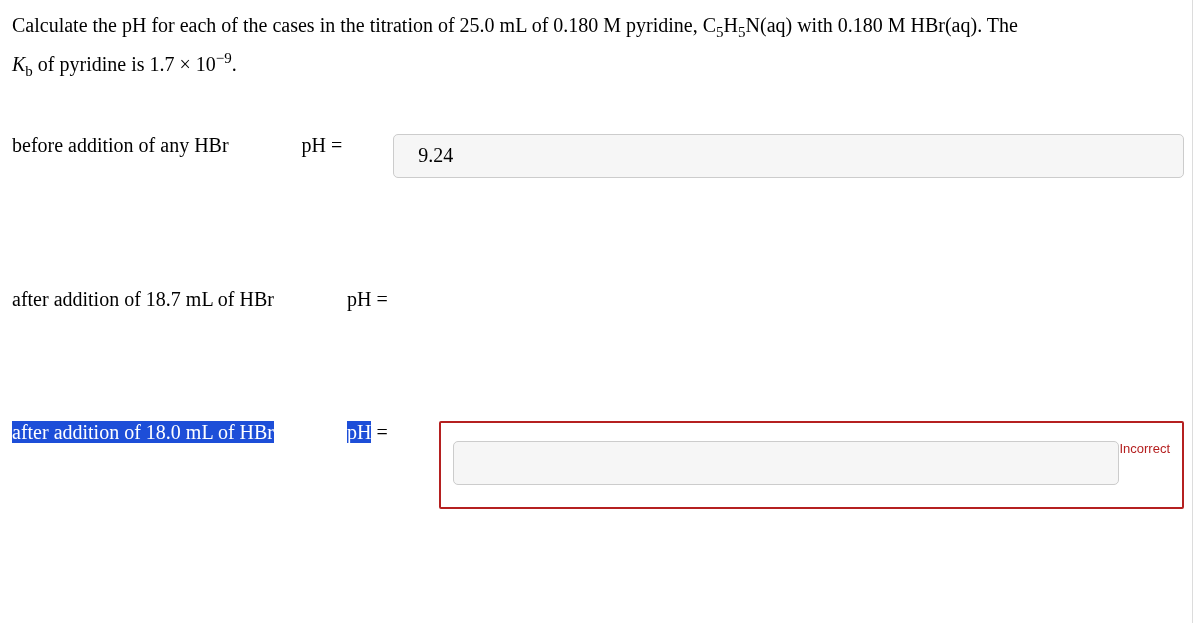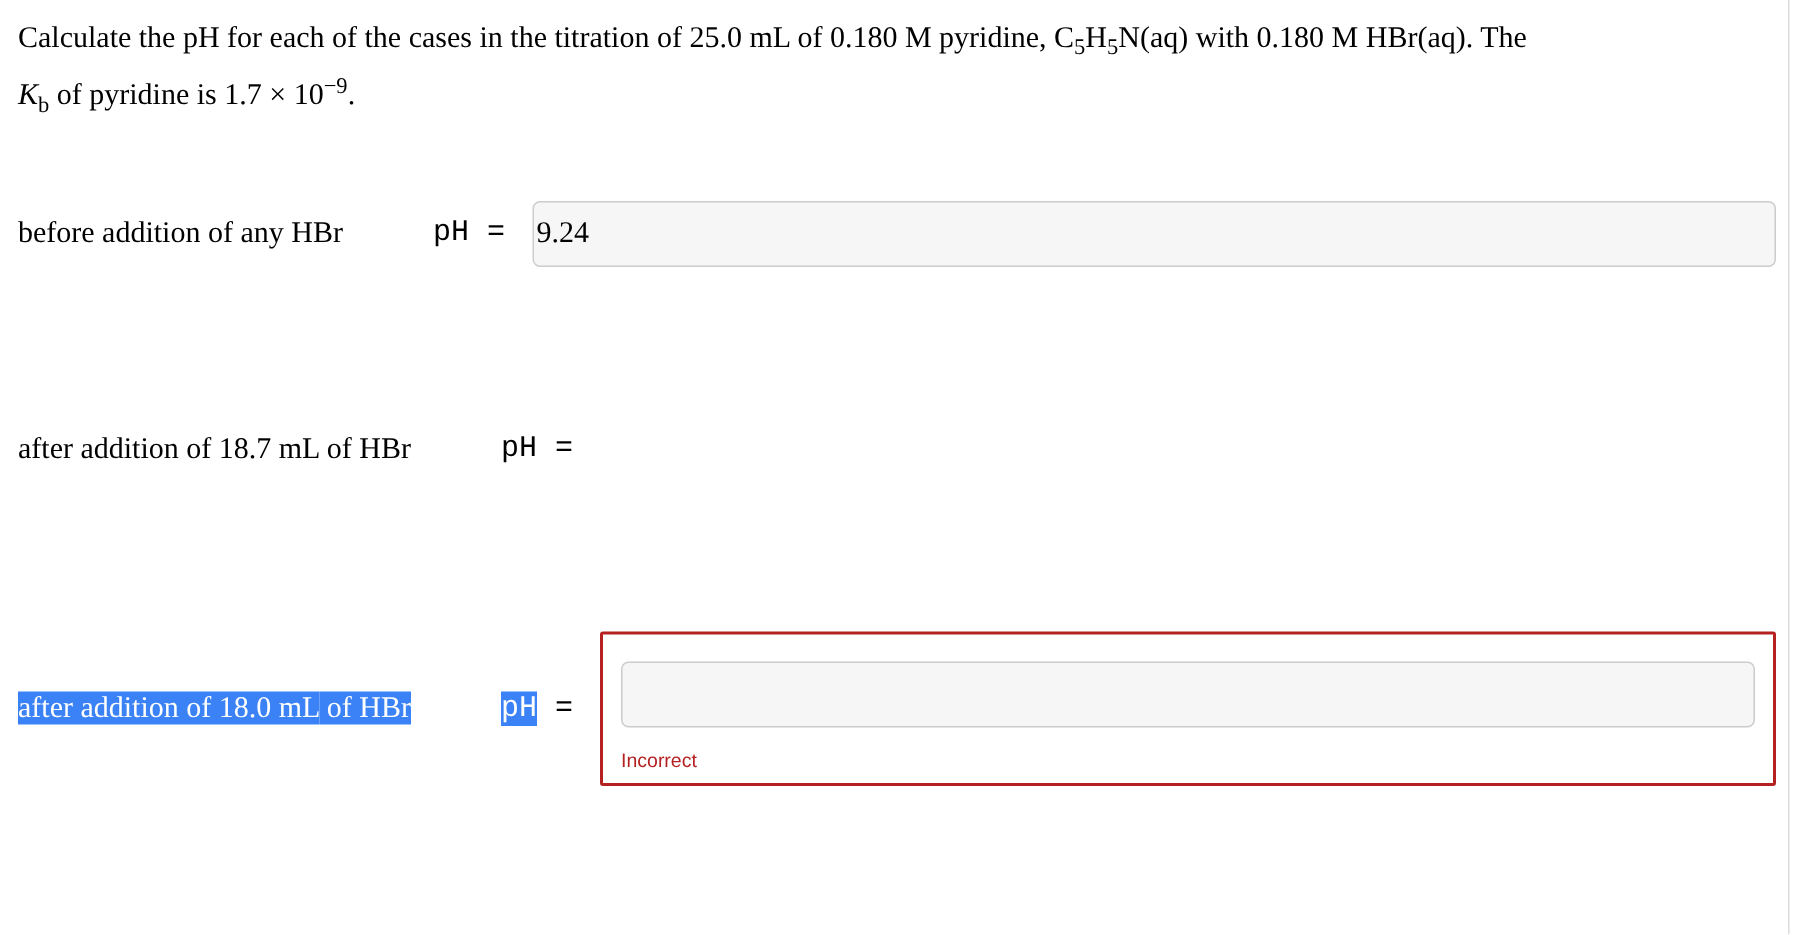--- a/index.html
+++ b/index.html
@@ -15,67 +15,67 @@
     position: relative;
   }
   .question {
     line-height: 1.7;
     margin-bottom: 50px;
   }
   .sub { font-size: 0.75em; vertical-align: sub; }
   .sup { font-size: 0.75em; vertical-align: super; }
   .row {
     display: flex;
-    align-items: center;
+    align-items: flex-start;
     margin-bottom: 110px;
+    gap: 33px;
   }
   .row.last { margin-bottom: 0; }
   .label-col {
     flex-shrink: 0;
   }
   .eq {
-    margin-left: 60px;
+    margin-left: 40px;
     margin-right: 18px;
     flex-shrink: 0;
-    font-family: Liberation Mono, monospace;
   }
   .input-wrap {
     flex: 1;
     display: flex;
     flex-direction: column;
   }
   .answer-input {
     width: 100%;
     height: 44px;
     border: 1px solid #ccc;
     border-radius: 5px;
     background: #f6f6f6;
     font-family: "Times New Roman", Times, serif;
     font-size: 20px;
-    padding: 0 2px;
+    padding: 0 24px;
     color: #000;
   }
   .incorrect-wrap {
     border: 2px solid #b52020;
     border-radius: 2px;
     padding: 18px 12px 8px 12px;
     display: flex;
-    flex-direction: column;
+    flex-direction: row;
     flex: 1;
   }
   .incorrect-wrap .answer-input {
     margin-bottom: 14px;
   }
   .incorrect-label {
     font-family: Arial, Helvetica, sans-serif;
     font-size: 13px;
     color: #b52020;
   }
   .hl {
-    background: #3b82f6;
+    background: #1d4ed8;
     color: #fff;
   }
   .right-edge {
     position: absolute;
     right: 3px;
     top: 0;
     bottom: 0;
     width: 1px;
     background: #dcdcdc;
   }

